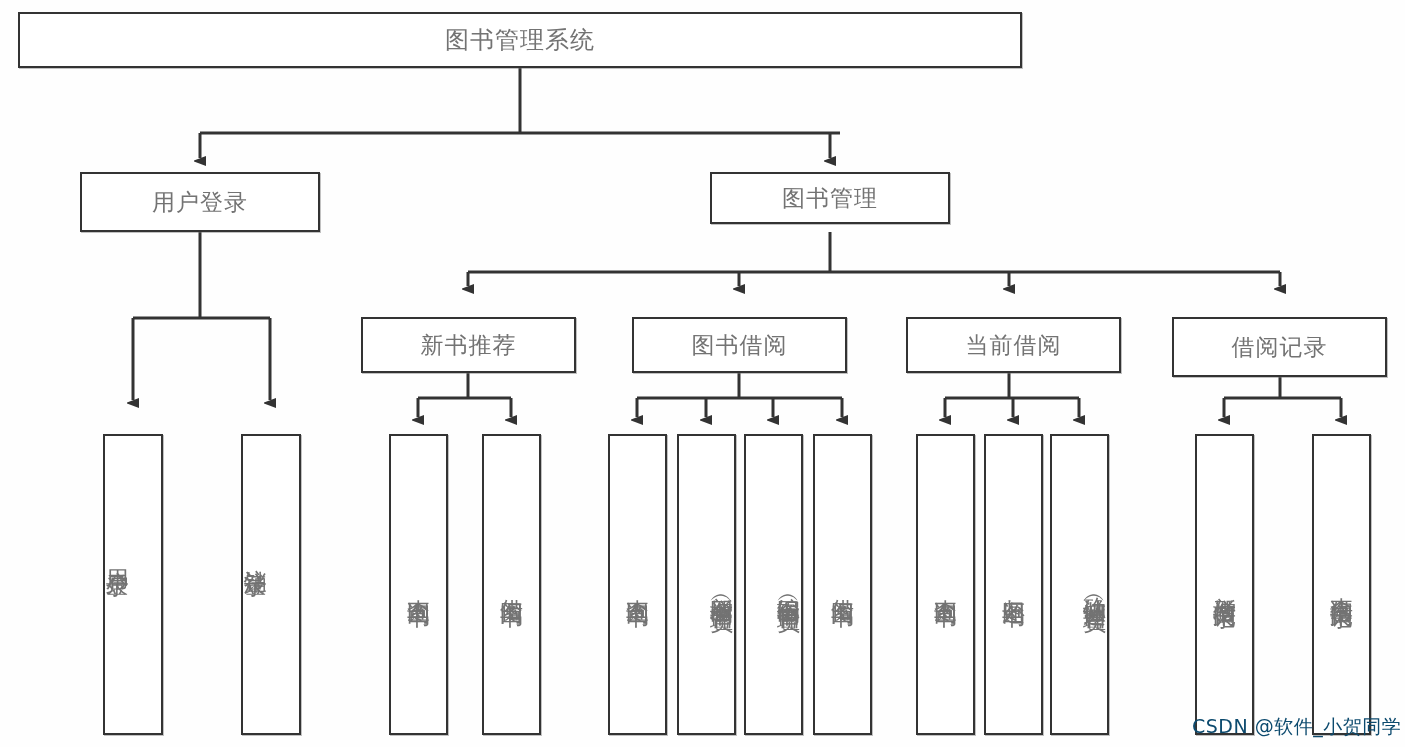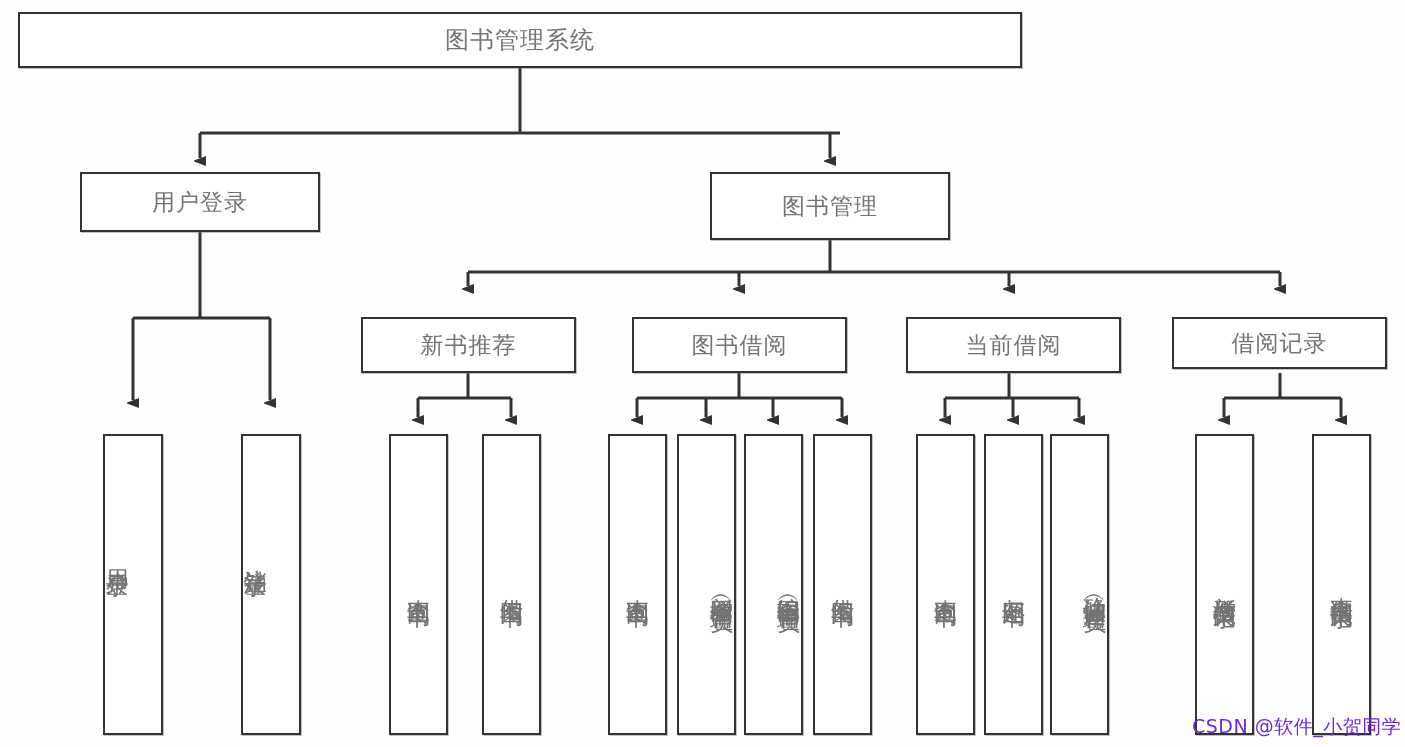--- a/index.html
+++ b/index.html
@@ -62,21 +62,21 @@
   }
   .node-v.align-center {
     align-items: center;
   }
   .node-v.align-top {
     align-items: flex-start;
     padding-top: 6px;
   }
   .watermark {
     position: absolute;
-    color: #6d28d9;
+    color: #0c4a6e;
     font-size: 19px;
     white-space: nowrap;
     letter-spacing: 0.5px;
     pointer-events: none;
   }
 </style>
 </head>
 <body>
 
 <div id="canvas">
@@ -131,34 +131,34 @@
     </g>
   </svg>
 
   <div class="node node-h node-root" style="left:18px; top:12px; width:1004px; height:56px;">
     <span class="label">图书管理系统</span>
   </div>
 
   <div class="node node-h" style="left:80px; top:172px; width:240px; height:60px;">
     <span class="label">用户登录</span>
   </div>
-  <div class="node node-h" style="left:710px; top:172px; width:240px; height:68px;">
+  <div class="node node-h" style="left:710px; top:172px; width:240px; height:52px;">
     <span class="label">图书管理</span>
   </div>
 
   <div class="node node-h" style="left:361px; top:317px; width:215px; height:56px;">
     <span class="label">新书推荐</span>
   </div>
   <div class="node node-h" style="left:632px; top:317px; width:215px; height:56px;">
     <span class="label">图书借阅</span>
   </div>
   <div class="node node-h" style="left:906px; top:317px; width:215px; height:56px;">
     <span class="label">当前借阅</span>
   </div>
-  <div class="node node-h" style="left:1172px; top:317px; width:215px; height:52px;">
+  <div class="node node-h" style="left:1172px; top:317px; width:215px; height:60px;">
     <span class="label">借阅记录</span>
   </div>
 
   <div class="node node-v align-bottom" style="left:103px; top:434px; width:60px; height:301px;">
     <span class="label">用户登录</span>
   </div>
   <div class="node node-v align-bottom" style="left:241px; top:434px; width:60px; height:301px;">
     <span class="label">注销登录</span>
   </div>
 

